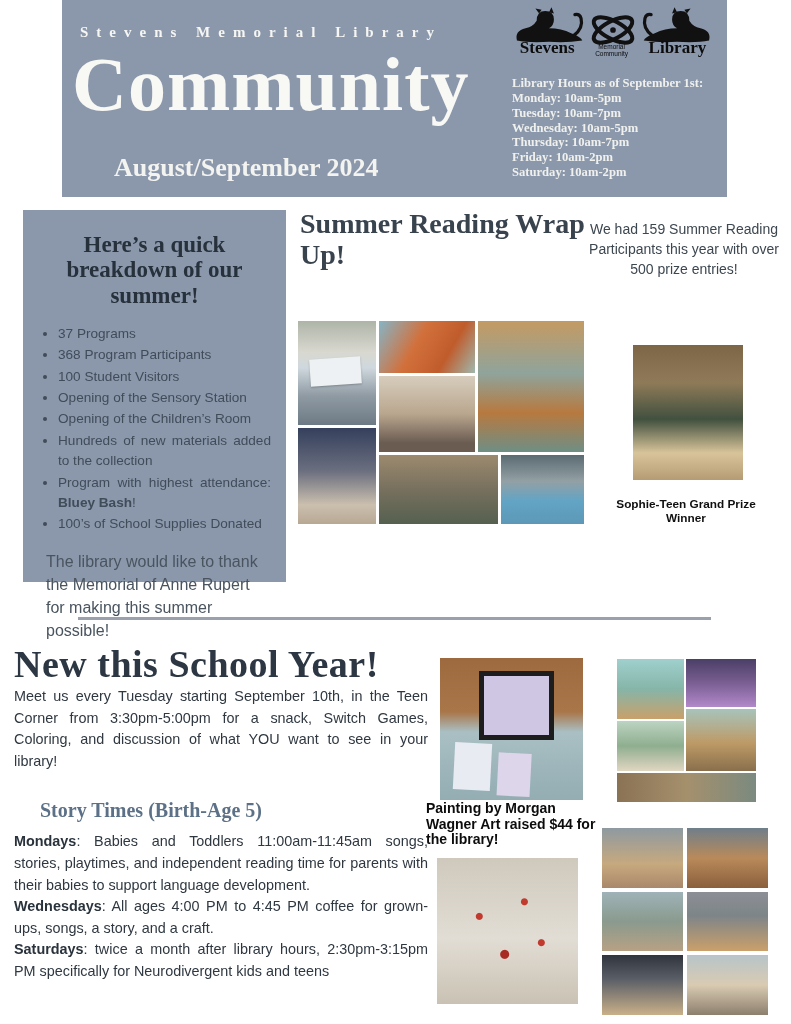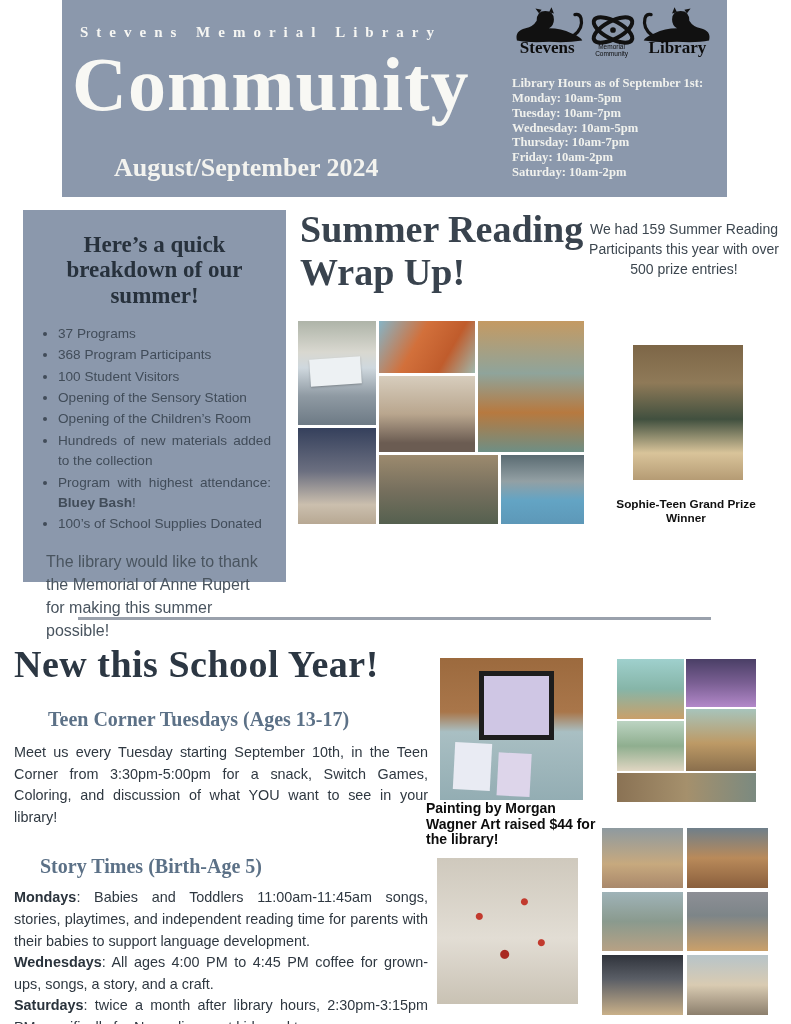--- a/index.html
+++ b/index.html
@@ -31,21 +31,21 @@
   
   .summary-box{position:absolute;left:23px;top:210px;width:263px;height:372px;background:var(--band);padding:14px 13px}
   .summary-title{font-family:"Liberation Serif","DejaVu Serif",serif;font-weight:700;font-size:23px;
     line-height:1.1;text-align:center;color:#27313c;margin:8px 4px 16px}
   .summary-list{margin:0;padding-left:22px;color:var(--sidebar-text);font-size:13.6px;line-height:1.5;text-align:justify}
   .summary-list li{margin-bottom:1px;padding-right:2px}
   .summary-note{margin-top:15px;text-align:left;font-size:16px;color:#49545f;line-height:1.45;padding:0 10px}
 
   
   .sr-title{position:absolute;left:300px;top:208px;width:292px;margin:0;font-family:"Liberation Serif","DejaVu Serif",serif;
-    font-weight:700;font-size:38px;line-height:1.12;color:#39434e}
+    font-weight:700;font-size:28px;line-height:1.12;color:#39434e}
   .sr-blurb{position:absolute;left:581px;top:220px;width:206px;font-size:14px;line-height:1.42;text-align:center;color:#3d4750}
   .winner-caption{position:absolute;left:598px;top:497px;width:176px;text-align:center;font-weight:700;font-size:11.8px;color:#101010}
 
   
   .ph{position:absolute;background-size:cover}
   .collage{position:absolute;left:298px;top:318px;width:286px;height:206px}
   .s1{left:0;top:3px;width:78px;height:104px;background:linear-gradient(180deg,#aeb4a8 0%,#d9d8d0 30%,#cfd8de 45%,#8f9aa3 72%,#6d7a85 100%)}
   .s1::after{content:"";position:absolute;left:16%;top:36%;width:66%;height:26%;background:#edf1f3;transform:rotate(-4deg);box-shadow:0 1px 2px rgba(0,0,0,.25)}
   .s2{left:0;top:110px;width:78px;height:96px;background:linear-gradient(180deg,#35405c,#6b6f80 45%,#cbbfae 80%,#b7a893)}
   .s3{left:81px;top:3px;width:96px;height:52px;background:linear-gradient(120deg,#86b4c6,#d2703b 40%,#c05c2c 70%,#9fb8ad)}
@@ -180,21 +180,20 @@
     <div class="ph s7" title="splash pool game"></div>
   </div>
 
   <div class="ph winner-photo" title="Sophie holding her prize basket in the library"></div>
   <div class="winner-caption">Sophie-Teen Grand Prize Winner</div>
 
   <div class="divider"></div>
 
   <section class="text-col">
     <h1 class="nsy">New this School Year!</h1>
-    <h3 class="sub-h teen-h">Teen Corner Tuesdays (Ages 13-17)</h3>
     <p class="body-p">Meet us every Tuesday starting September 10th, in the Teen Corner from 3:30pm-5:00pm for a snack, Switch Games, Coloring, and discussion of what YOU want to see in your library!</p>
     <h3 class="sub-h story-h">Story Times (Birth-Age 5)</h3>
     <div class="story-entries">
 
         <p class="body-p"><b>Mondays</b><span>: Babies and Toddlers 11:00am-11:45am songs, stories, playtimes, and independent reading time for parents with their babies to support language development.</span></p>
 
         <p class="body-p"><b>Wednesdays</b><span>: All ages 4:00 PM to 4:45 PM coffee for grown-ups, songs, a story, and a craft.</span></p>
 
         <p class="body-p"><b>Saturdays</b><span>: twice a month after library hours, 2:30pm-3:15pm PM specifically for Neurodivergent kids and teens</span></p>
       </div>

